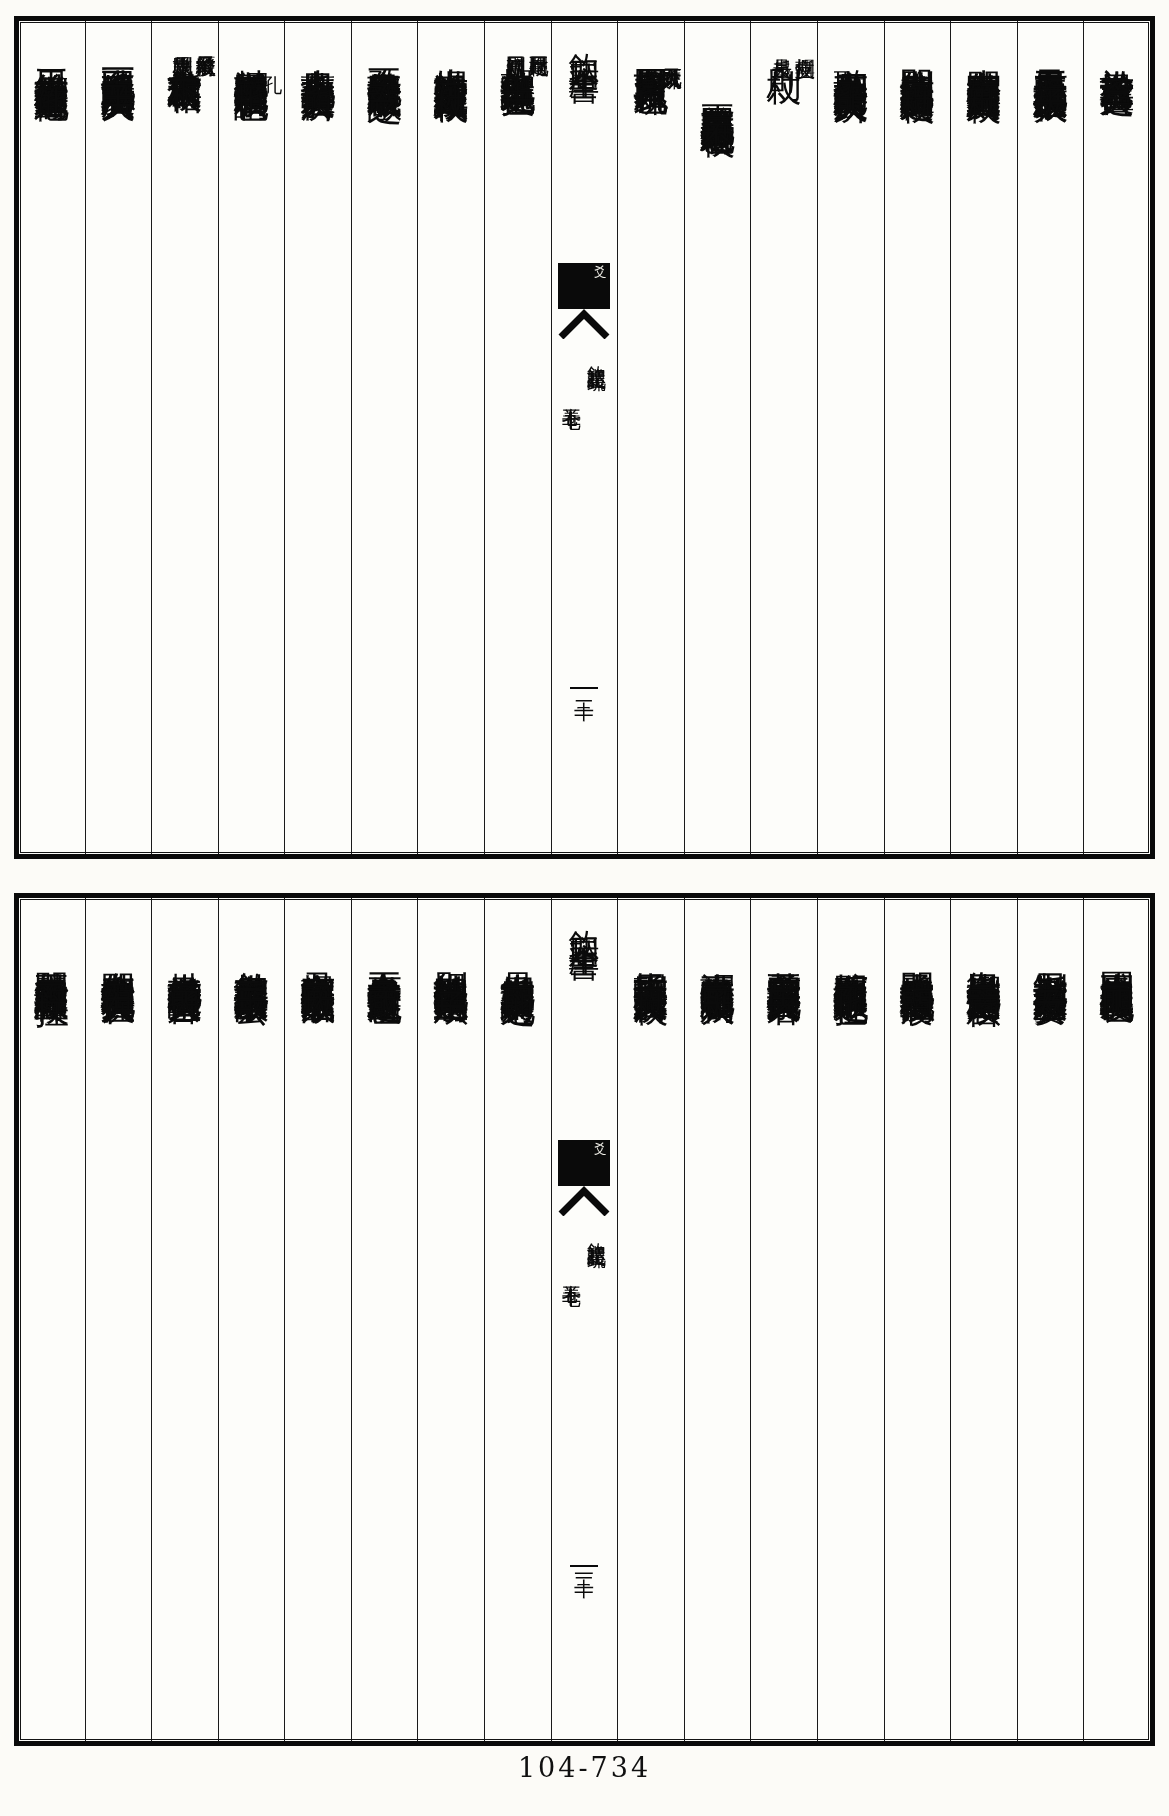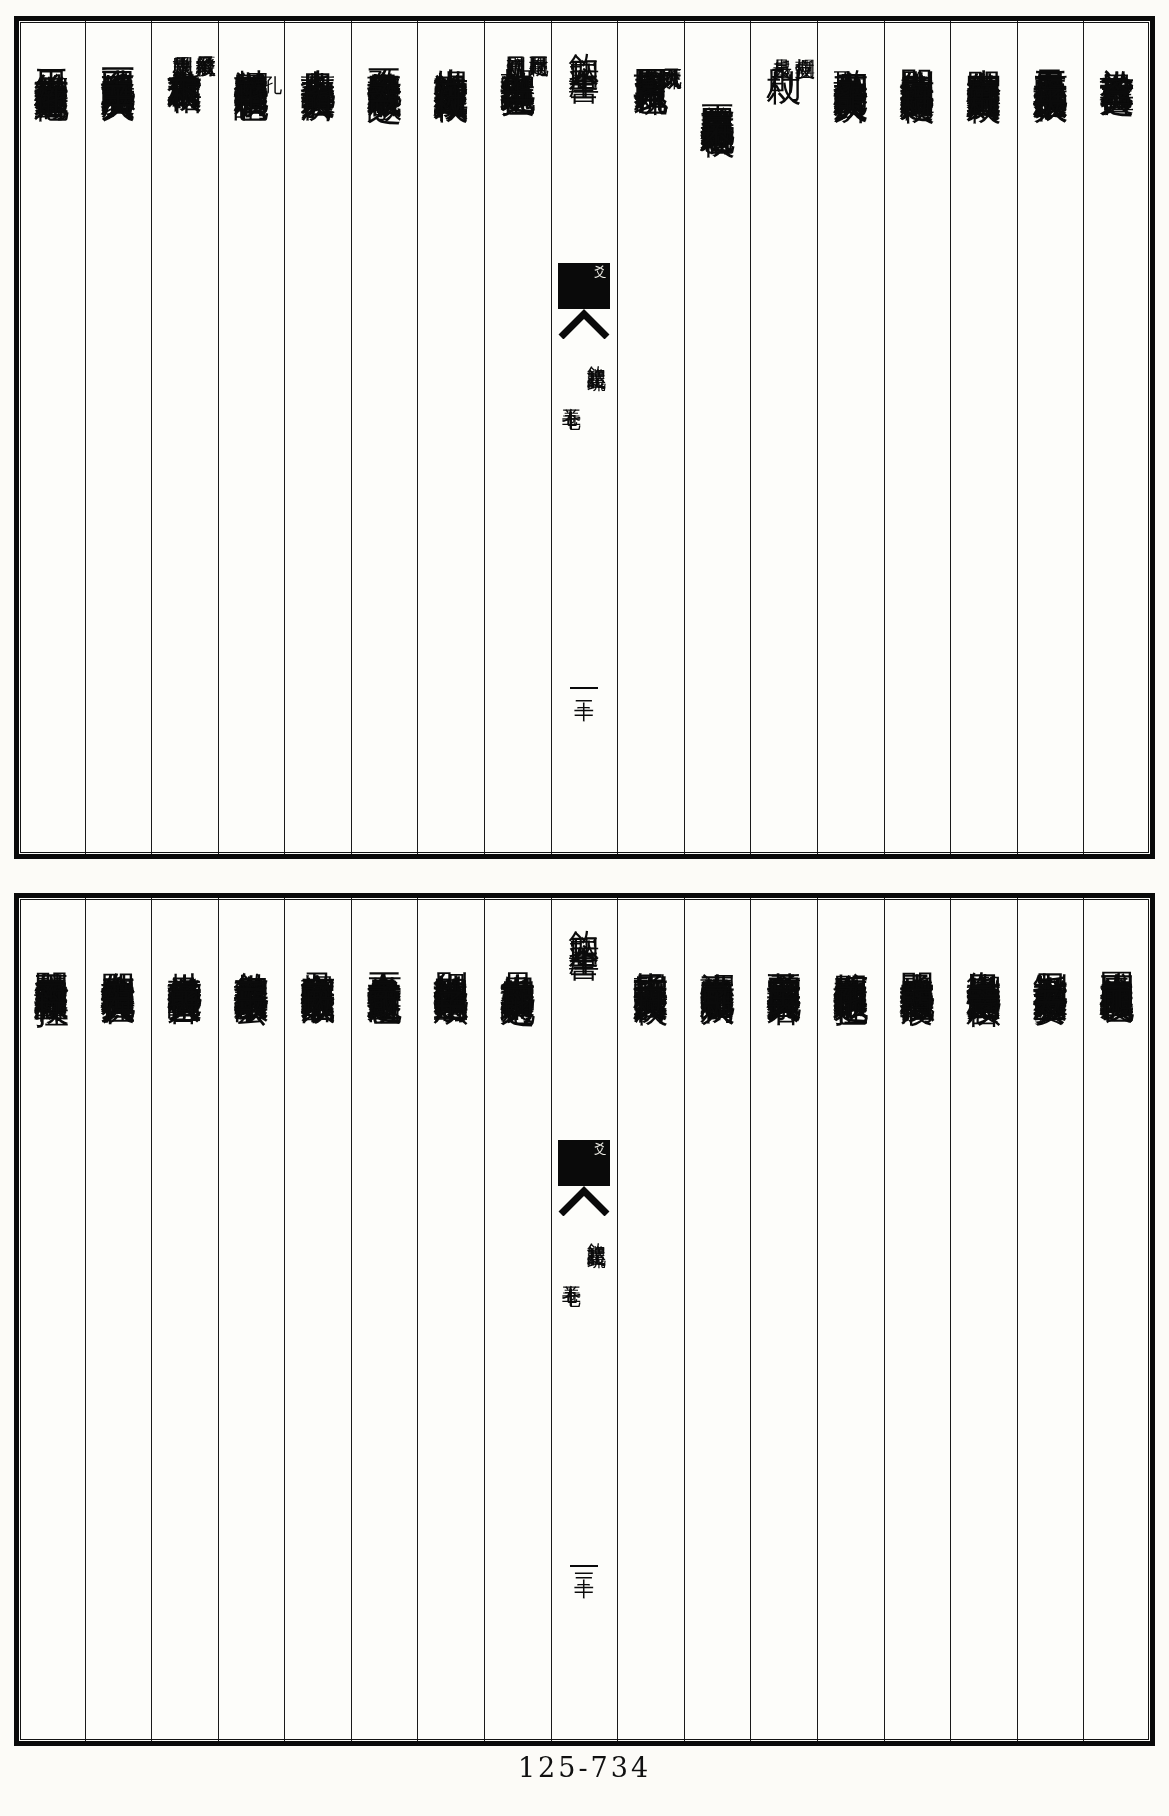--- a/index.html
+++ b/index.html
@@ -114,13 +114,13 @@
 <div class="col"><span class="main-text">是也夫人世婦在其次則杖者次謂西房居喪之地</span></div>
     <div class="col"><span class="main-text">則得扶杖拄地即位則使人執之以堂上有殯焉子</span></div>
     <div class="col"><span class="main-text">有王命去杖者世子尊天子之命對之不敢杖也國</span></div>
     <div class="col"><span class="main-text">君之命輯杖謂鄰國使人來弔世子未敢比成君故</span></div>
     <div class="col"><span class="main-text">歛杖也有事於尸謂虞及卒哭祔祭敬卜及尸故去</span></div>
     <div class="col"><span class="main-text">杖也大夫於君所輯杖者君謂世子大夫與世子皆</span></div>
     <div class="col"><span class="main-text">在門外位大夫則輯杖敬嗣君也大夫與大夫俱在</span></div>
     <div class="col"><span class="main-text">門外是兩大夫相對同為君杖不相降故並得杖拄</span></div>
   </section>
 
-<div class="footer">125-734</div>
+<div class="footer">104-734</div>
 
 </body></html>

